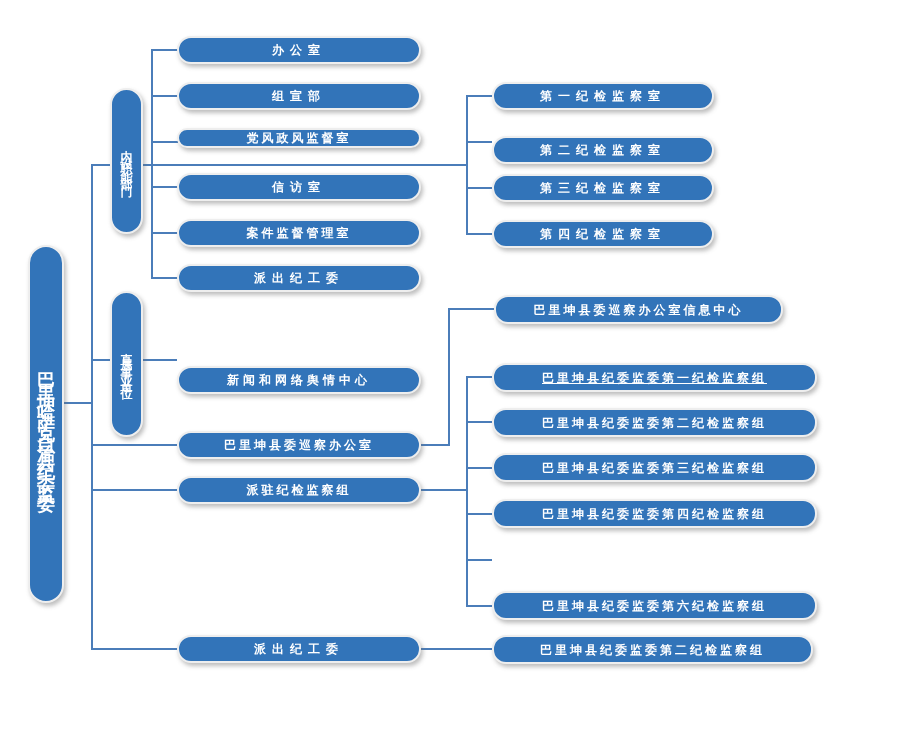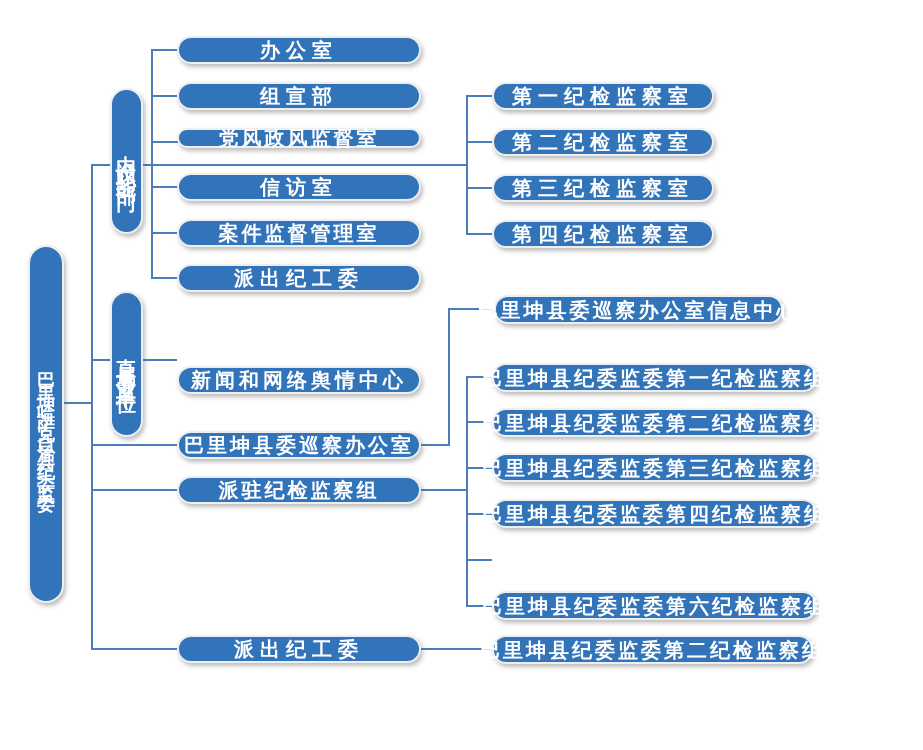--- a/index.html
+++ b/index.html
@@ -15,21 +15,21 @@
   .vline { width:2px; }
   .node {
     position:absolute;
     box-sizing:border-box;
     background:#3274b9;
     border:2px solid #eeeeee;
     border-radius:14px;
     box-shadow:2px 3px 4px rgba(110,110,110,.45);
     color:#ffffff;
     font-weight:700;
-    font-size:20px;
+    font-size:12px;
     line-height:1;
     white-space:nowrap;
     display:flex;
     align-items:center;
     justify-content:center;
   }
   .vnode {
     writing-mode:vertical-rl;
     text-orientation:upright;
     border-radius:17px;
@@ -96,30 +96,30 @@
   <div class="node vnode" style="left:110px; top:291px; width:33px; height:146px;">直属事业单位</div>
 
   <div class="node sp6" style="left:177px; top:36px;  width:244px; height:28px;">办公室</div>
   <div class="node sp6" style="left:177px; top:82px;  width:244px; height:28px;">组宣部</div>
   <div class="node sp3" style="left:177px; top:128px; width:244px; height:20px;">党风政风监督室</div>
   <div class="node sp6" style="left:177px; top:173px; width:244px; height:28px;">信访室</div>
   <div class="node sp3" style="left:177px; top:219px; width:244px; height:28px;">案件监督管理室</div>
   <div class="node sp6" style="left:177px; top:264px; width:244px; height:28px;">派出纪工委</div>
 
   <div class="node sp6" style="left:492px; top:82px;  width:222px; height:28px;">第一纪检监察室</div>
-  <div class="node sp6" style="left:492px; top:128px; width:222px; height:28px;">第二纪检监察室</div>
+  <div class="node sp6" style="left:492px; top:136px; width:222px; height:28px;">第二纪检监察室</div>
   <div class="node sp6" style="left:492px; top:174px; width:222px; height:28px;">第三纪检监察室</div>
   <div class="node sp6" style="left:492px; top:220px; width:222px; height:28px;">第四纪检监察室</div>
 
   <div class="node sp4" style="left:177px; top:366px; width:244px; height:28px;">新闻和网络舆情中心</div>
   <div class="node sp3" style="left:177px; top:431px; width:244px; height:28px;">巴里坤县委巡察办公室</div>
   <div class="node sp3" style="left:494px; top:295px; width:289px; height:29px;">巴里坤县委巡察办公室信息中心</div>
 
   <div class="node sp3" style="left:177px; top:476px; width:244px; height:28px;">派驻纪检监察组</div>
-  <div class="node sp3" style="left:492px; top:363px; width:325px; height:29px;">巴里坤县纪委监委第一纪检监察组</div>
+  <div class="node sp3" style="left:492px; top:363px; width:325px; height:29px;text-decoration:underline;">巴里坤县纪委监委第一纪检监察组</div>
   <div class="node sp3" style="left:492px; top:408px; width:325px; height:29px;">巴里坤县纪委监委第二纪检监察组</div>
   <div class="node sp3" style="left:492px; top:453px; width:325px; height:29px;">巴里坤县纪委监委第三纪检监察组</div>
   <div class="node sp3" style="left:492px; top:499px; width:325px; height:29px;">巴里坤县纪委监委第四纪检监察组</div>
   <div class="node sp3" style="left:492px; top:591px; width:325px; height:29px;">巴里坤县纪委监委第六纪检监察组</div>
 
   <div class="node sp6" style="left:177px; top:635px; width:244px; height:28px;">派出纪工委</div>
   <div class="node sp3" style="left:492px; top:635px; width:321px; height:29px;">巴里坤县纪委监委第二纪检监察组</div>
 
 </div>
 

